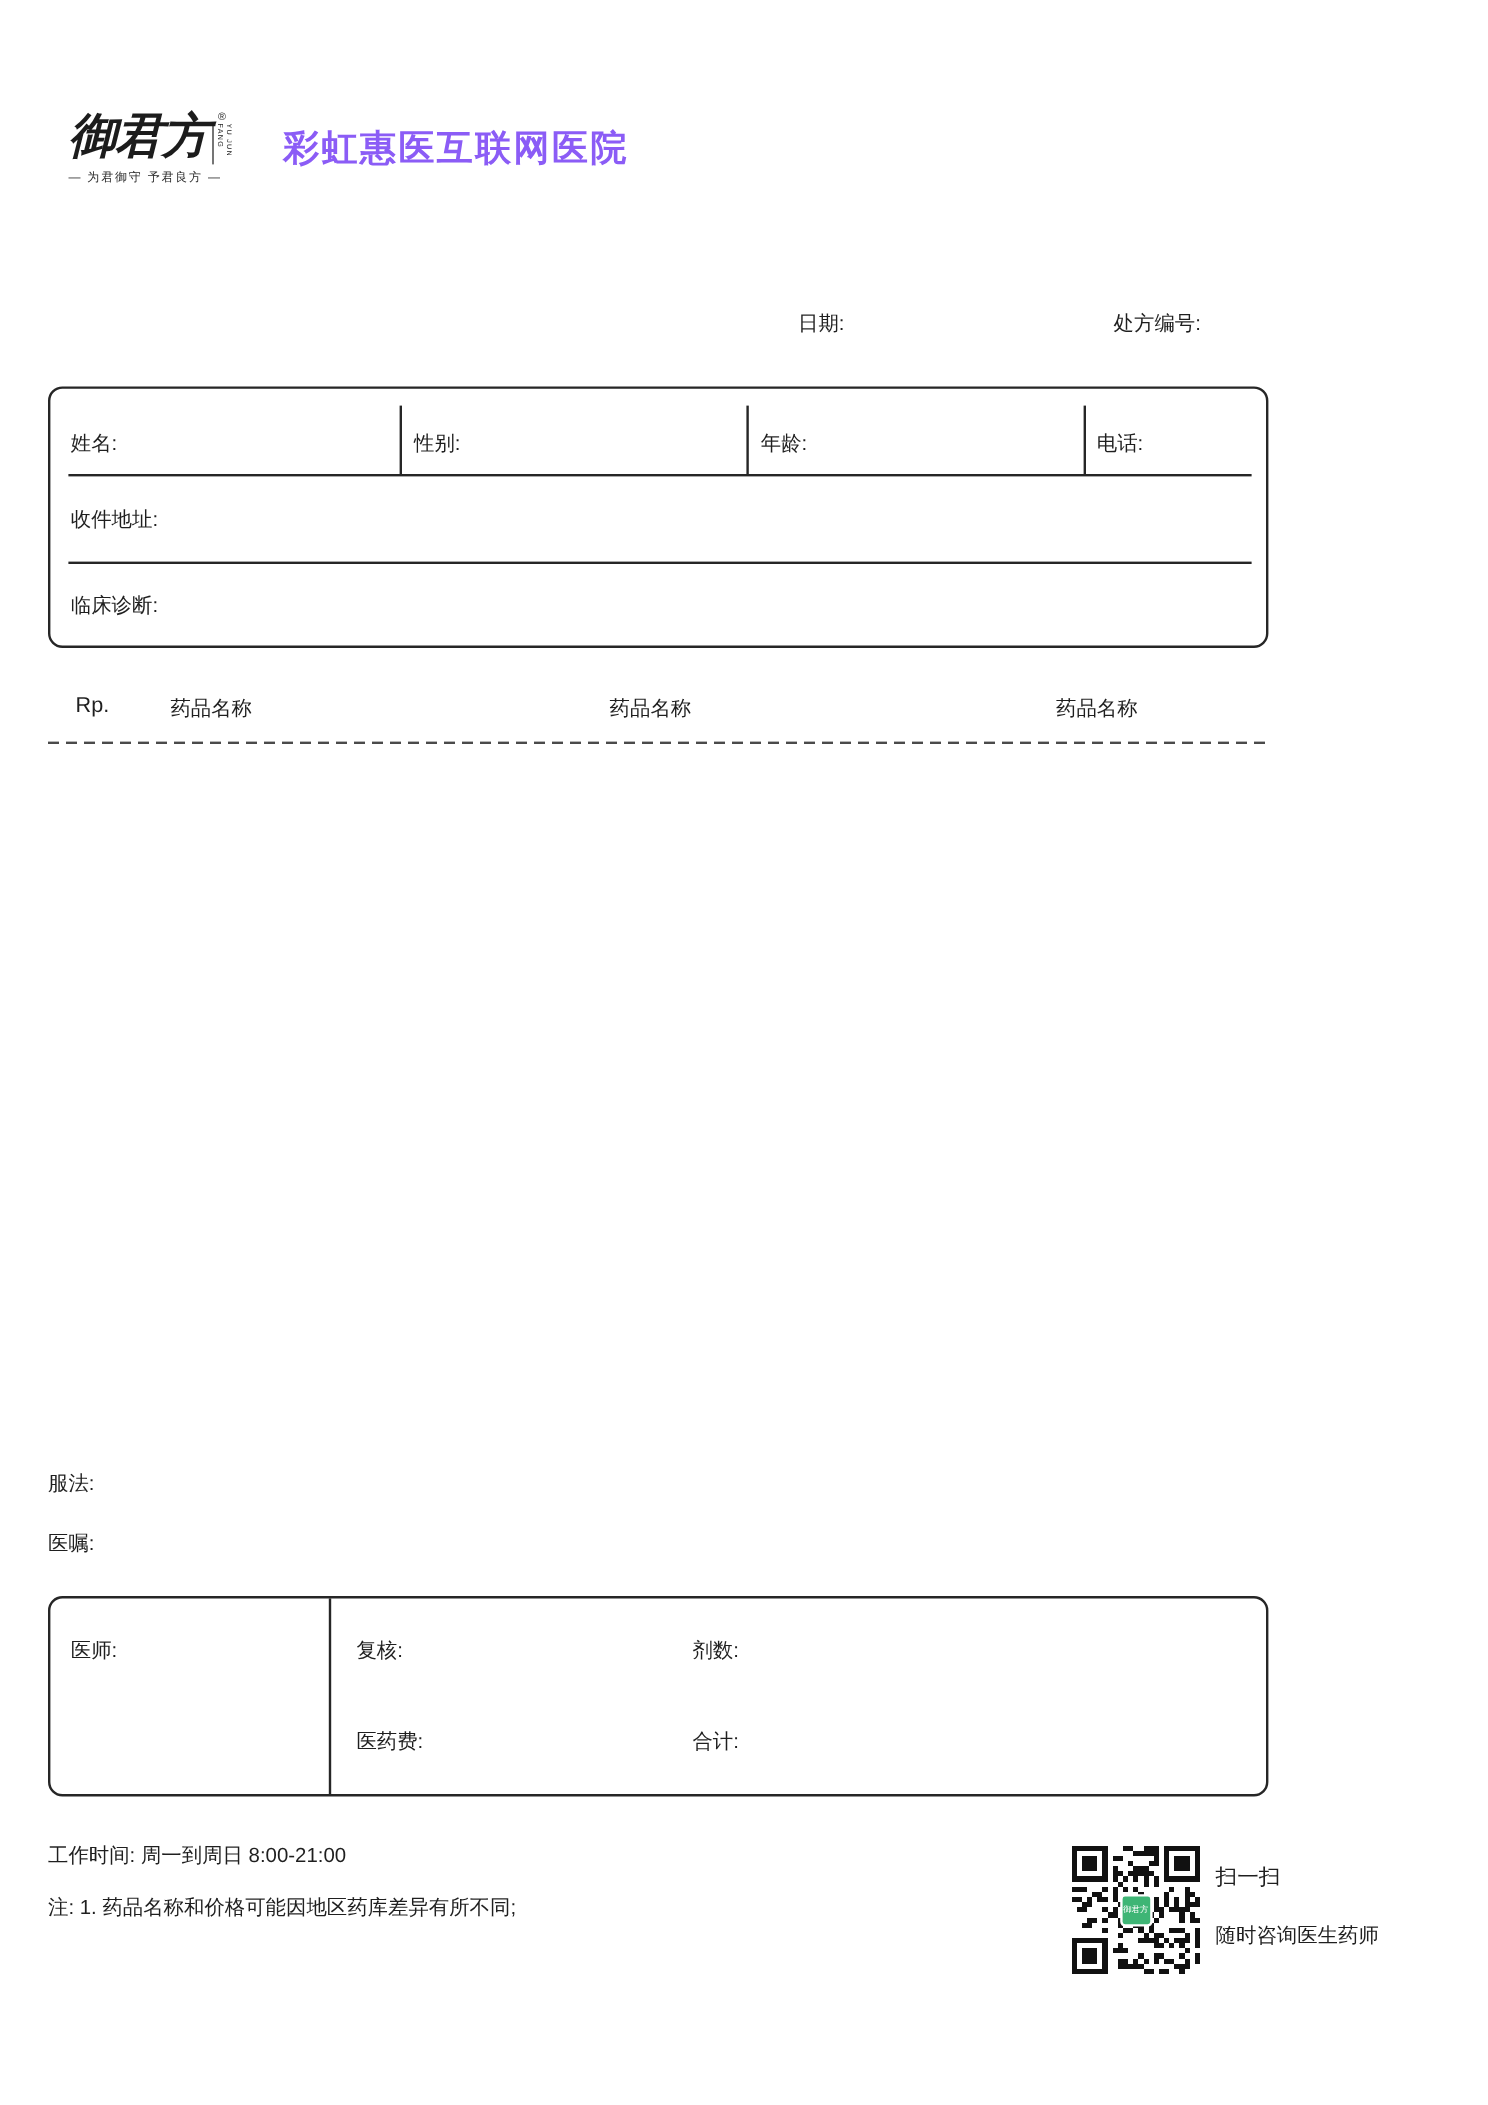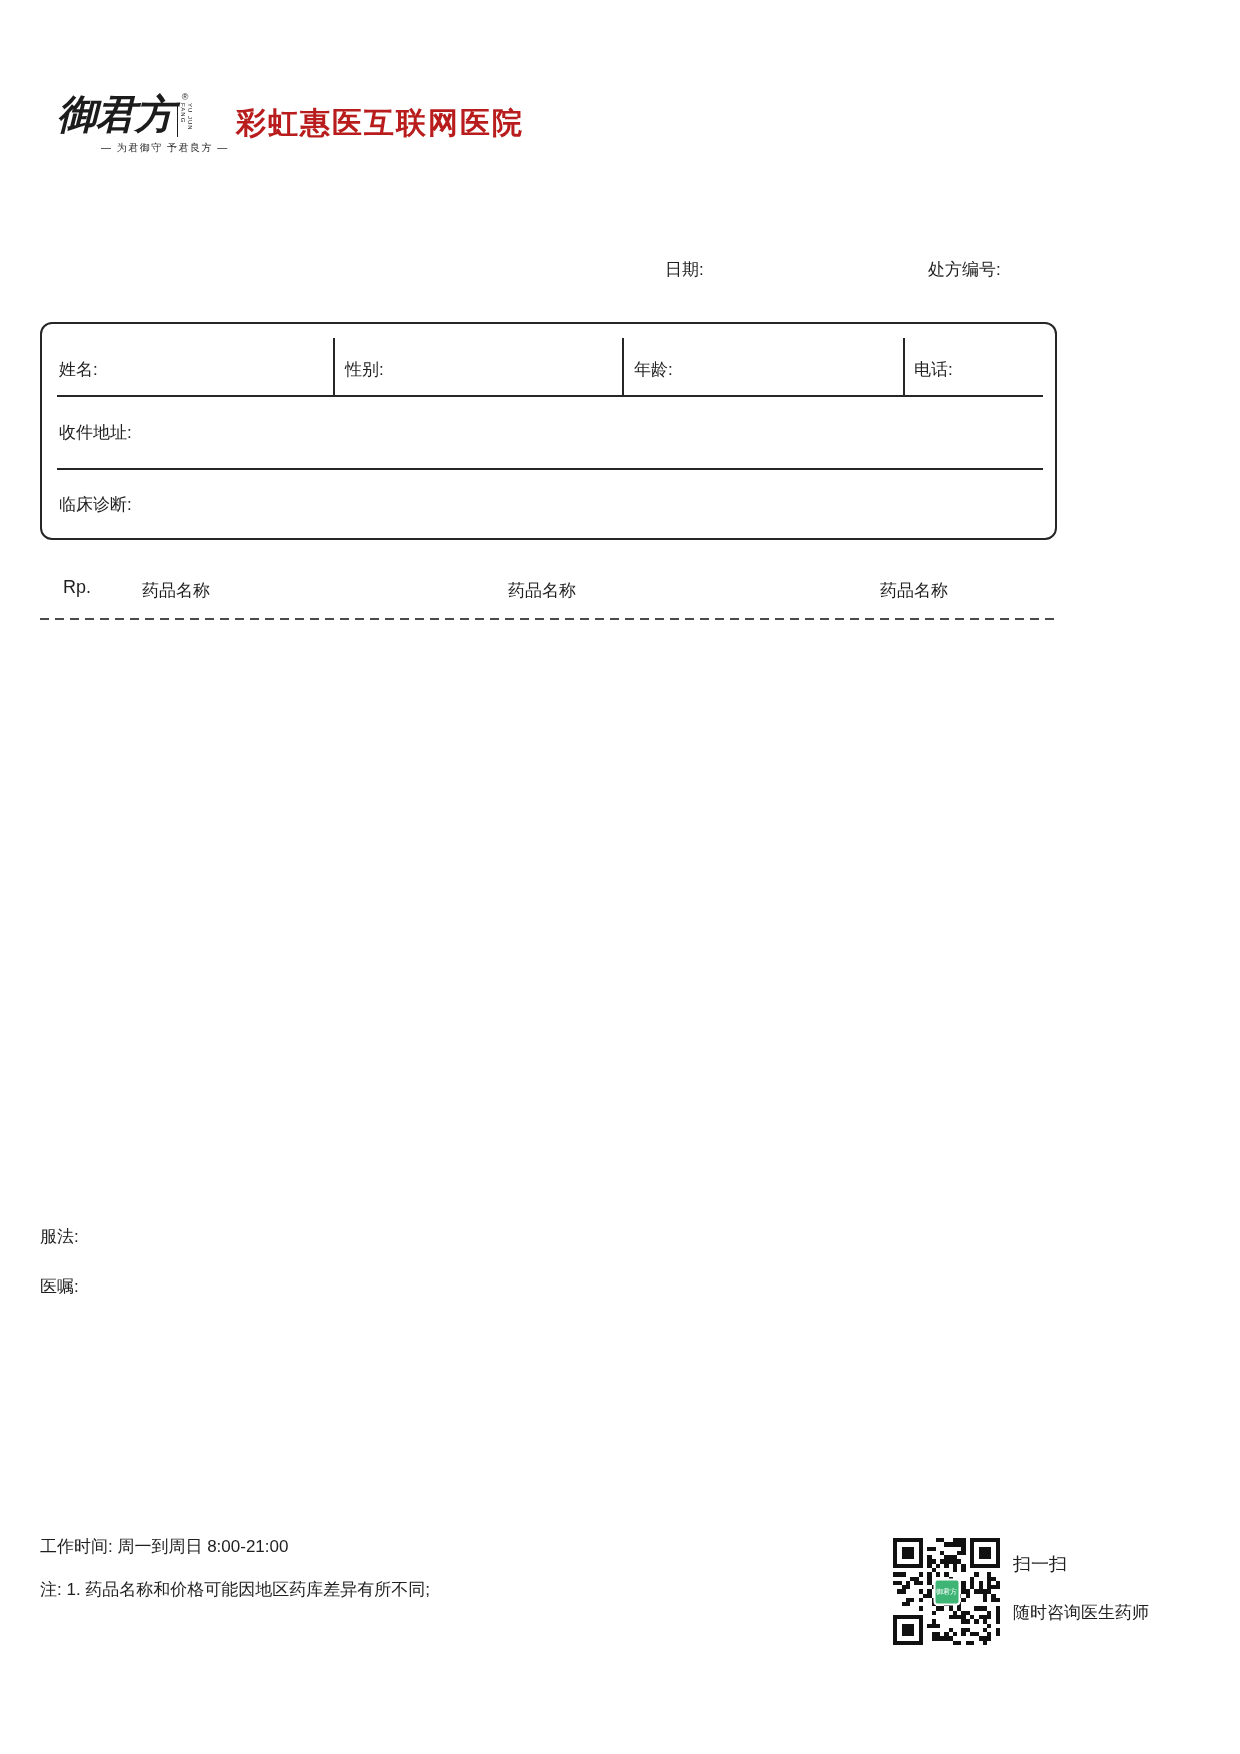--- a/index.html
+++ b/index.html
@@ -18,23 +18,23 @@
   .logo-text {
     font-family:"DejaVu Serif", serif; font-weight:bold; font-style:italic;
     font-size:40px; line-height:44px; letter-spacing:-1px; color:#1c1c1c;
   }
   .logo-side { display:flex; flex-direction:column; align-items:center; margin-left:3px; }
   .logo-reg { font-size:9px; line-height:10px; color:#1c1c1c; }
   .logo-vert {
     writing-mode:vertical-rl; font-size:6px; letter-spacing:1px; color:#1c1c1c;
     line-height:7px; margin-top:1px; border-left:1px solid #1c1c1c; padding-left:1px; height:34px; overflow:hidden;
   }
-  .tagline { margin-top:4px; font-size:10px; letter-spacing:1.5px; color:#2a2a2a; white-space:nowrap;margin-left:44px; }
+  .tagline { margin-top:4px; font-size:10px; letter-spacing:1.5px; color:#2a2a2a; white-space:nowrap; }
   .hospital-title {
-    left:236px; top:103px; font-size:30px; font-weight:900; letter-spacing:2px; color:#b91c1c;
+    left:236px; top:103px; font-size:30px; font-weight:900; letter-spacing:2px; color:#8b5cf6;
   }
 
   
   .notice { left:40px; top:258px; }
   .date-label { left:665px; top:258px; }
   .rxno-label { left:928px; top:258px; }
 
   
   .patient-box {
     left:40px; top:322px; width:1017px; height:218px;
@@ -103,20 +103,28 @@
 
   <div class="abs label rp-label">Rp.</div>
   <div class="abs label" style="left:142px; top:579px;">药品名称</div>
   <div class="abs label" style="left:508px; top:579px;">药品名称</div>
   <div class="abs label" style="left:880px; top:579px;">药品名称</div>
   <div class="abs dashed-sep"></div>
 
   <div class="abs label" style="left:40px; top:1225px;">服法:</div>
   <div class="abs label" style="left:40px; top:1275px;">医嘱:</div>
 
+  <div class="abs sign-box">
+    <div class="abs sign-vdiv"></div>
+    <div class="abs label" style="left:17px;  top:32px;">医师:</div>
+    <div class="abs label" style="left:255px; top:32px;">复核:</div>
+    <div class="abs label" style="left:535px; top:32px;">剂数:</div>
+    <div class="abs label" style="left:255px; top:108px;">医药费:</div>
+    <div class="abs label" style="left:535px; top:108px;">合计:</div>
+  </div>
 
   <div class="abs label" style="left:40px; top:1535px;">工作时间: 周一到周日 8:00-21:00</div>
   <div class="abs label" style="left:40px; top:1578px;">注: 1. 药品名称和价格可能因地区药库差异有所不同;</div>
 
   <div class="abs qr-box">
     <svg viewBox="0 0 25 25">
         <rect x="0" y="0" width="1" height="1" fill="#111111"></rect>
         <rect x="1" y="0" width="1" height="1" fill="#111111"></rect>
         <rect x="2" y="0" width="1" height="1" fill="#111111"></rect>
         <rect x="3" y="0" width="1" height="1" fill="#111111"></rect>

